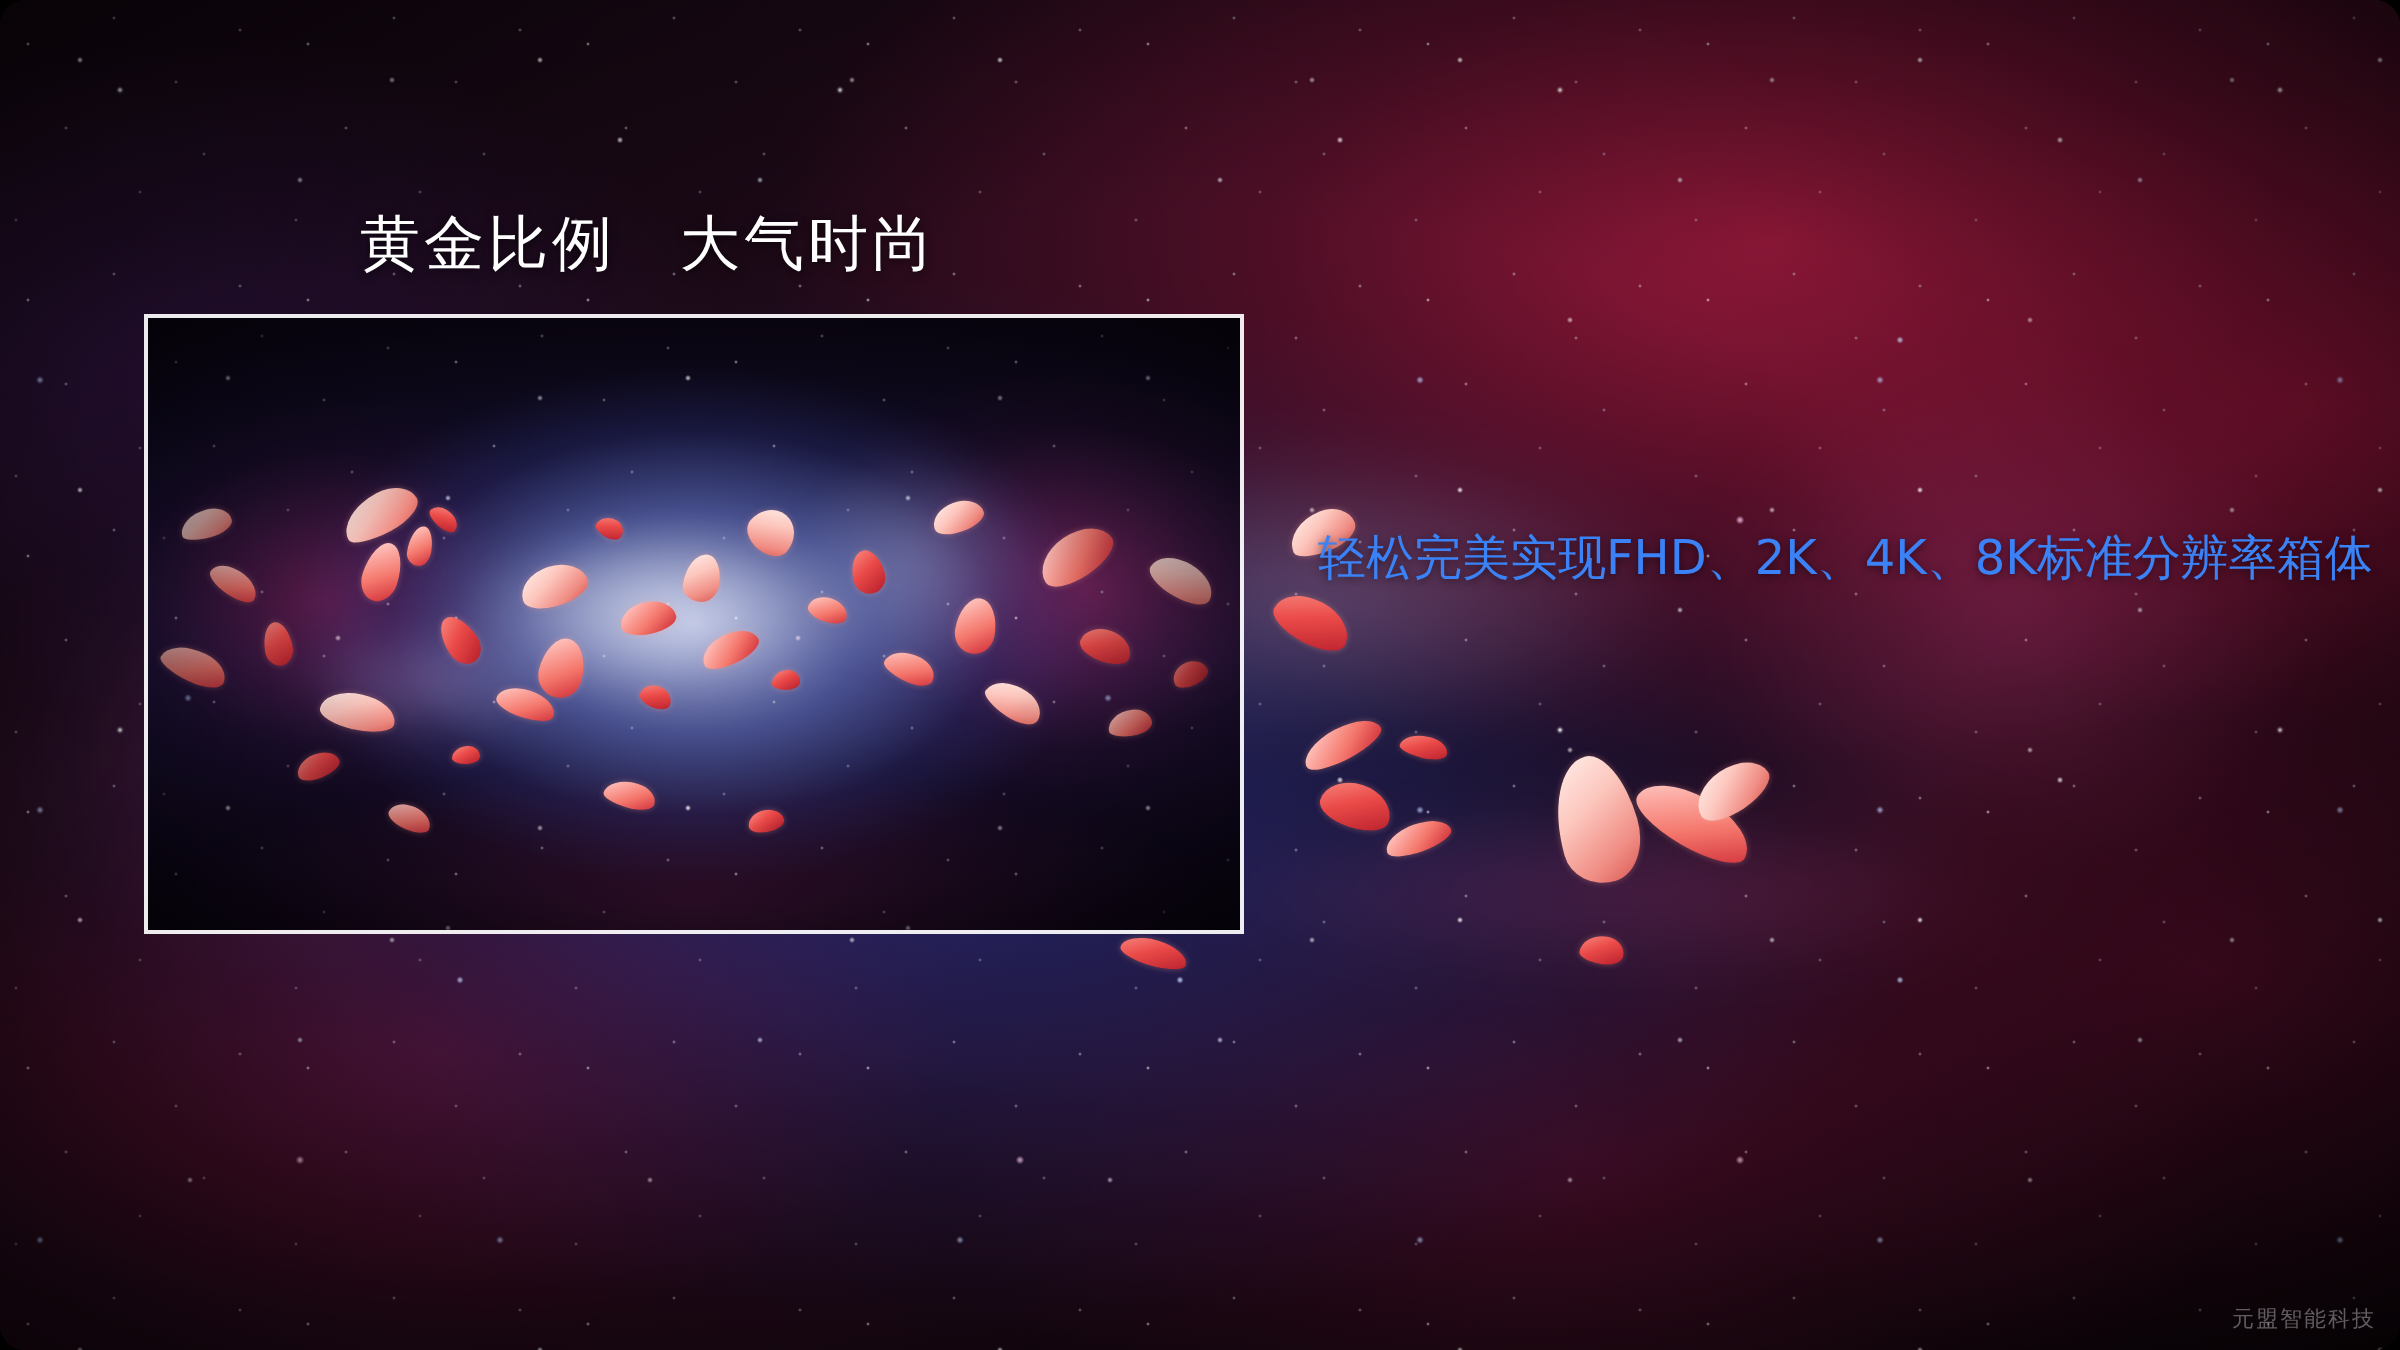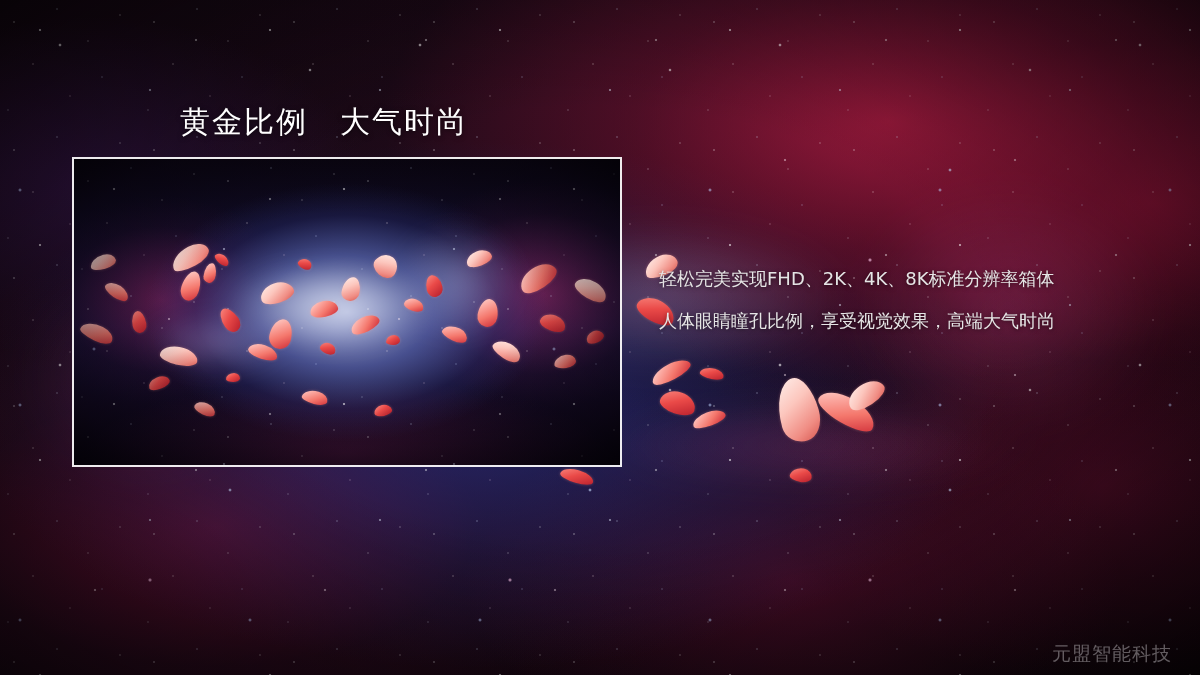--- a/index.html
+++ b/index.html
@@ -7,20 +7,21 @@
     padding: 0;
     background: #000;
   }
   .slide {
     position: relative;
     width: 1200px;
     height: 675px;
     overflow: hidden;
     background: #0a0408;
     font-family: "DejaVu Sans", "Liberation Sans", sans-serif;
+    border-radius: 13px;
   }
 
   
   .bg-base {
     position: absolute; inset: 0;
     background:
       radial-gradient(ellipse 60% 55% at 74% 18%, rgba(190,30,70,0.72) 0%, rgba(140,20,55,0.45) 35%, rgba(60,10,30,0.08) 70%, rgba(0,0,0,0) 100%),
       radial-gradient(ellipse 45% 48% at 96% 30%, rgba(150,18,55,0.70) 0%, rgba(80,10,35,0.30) 50%, rgba(0,0,0,0) 100%),
       radial-gradient(ellipse 55% 50% at 40% 60%, rgba(40,55,150,0.66) 0%, rgba(30,40,110,0.36) 45%, rgba(0,0,0,0) 78%),
       radial-gradient(ellipse 42% 40% at 18% 78%, rgba(150,20,65,0.58) 0%, rgba(80,12,40,0.26) 52%, rgba(0,0,0,0) 100%),
@@ -134,30 +135,30 @@
     color: #ffffff;
     text-shadow: 0 1px 5px rgba(0,0,0,0.65);
     white-space: pre;
   }
   .body-text {
     position: absolute;
     left: 659px; top: 258px;
     width: 520px;
   }
   .body-line {
-    font-size: 18px;
+    font-size: 24px;
     line-height: 42px;
-    color: #e5e5e5;
+    color: #3b82f6;
     text-shadow: 0 1px 4px rgba(0,0,0,0.55);
     white-space: nowrap;
   }
   .watermark {
     position: absolute;
-    right: 28px; bottom: 8px;
-    font-size: 19px;
+    right: 12px; bottom: 8px;
+    font-size: 11px;
     letter-spacing: 1px;
     color: rgba(200,196,200,0.46);
     text-align: center;
   }
 </style>
 </head>
 <body>
 
 <div class="slide">
 
@@ -225,18 +226,17 @@
         <div class="petal deep" style="left: 300px; top: 246px; width: 18px; height: 11px; transform: rotate(-12deg);"></div>
         <div class="petal" style="left: 120px; top: 244px; width: 22px; height: 12px; transform: rotate(24deg);"></div>
       </div>
     <div class="panel-vig"></div>
   </div>
 
   <div class="title">黄金比例　大气时尚</div>
 
   <div class="body-text">
     <div class="body-line">轻松完美实现FHD、2K、4K、8K标准分辨率箱体</div>
-    <div class="body-line">人体眼睛瞳孔比例，享受视觉效果，高端大气时尚</div>
   </div>
 
   <div class="watermark">元盟智能科技</div>
 
 </div>
 
 </body></html>

